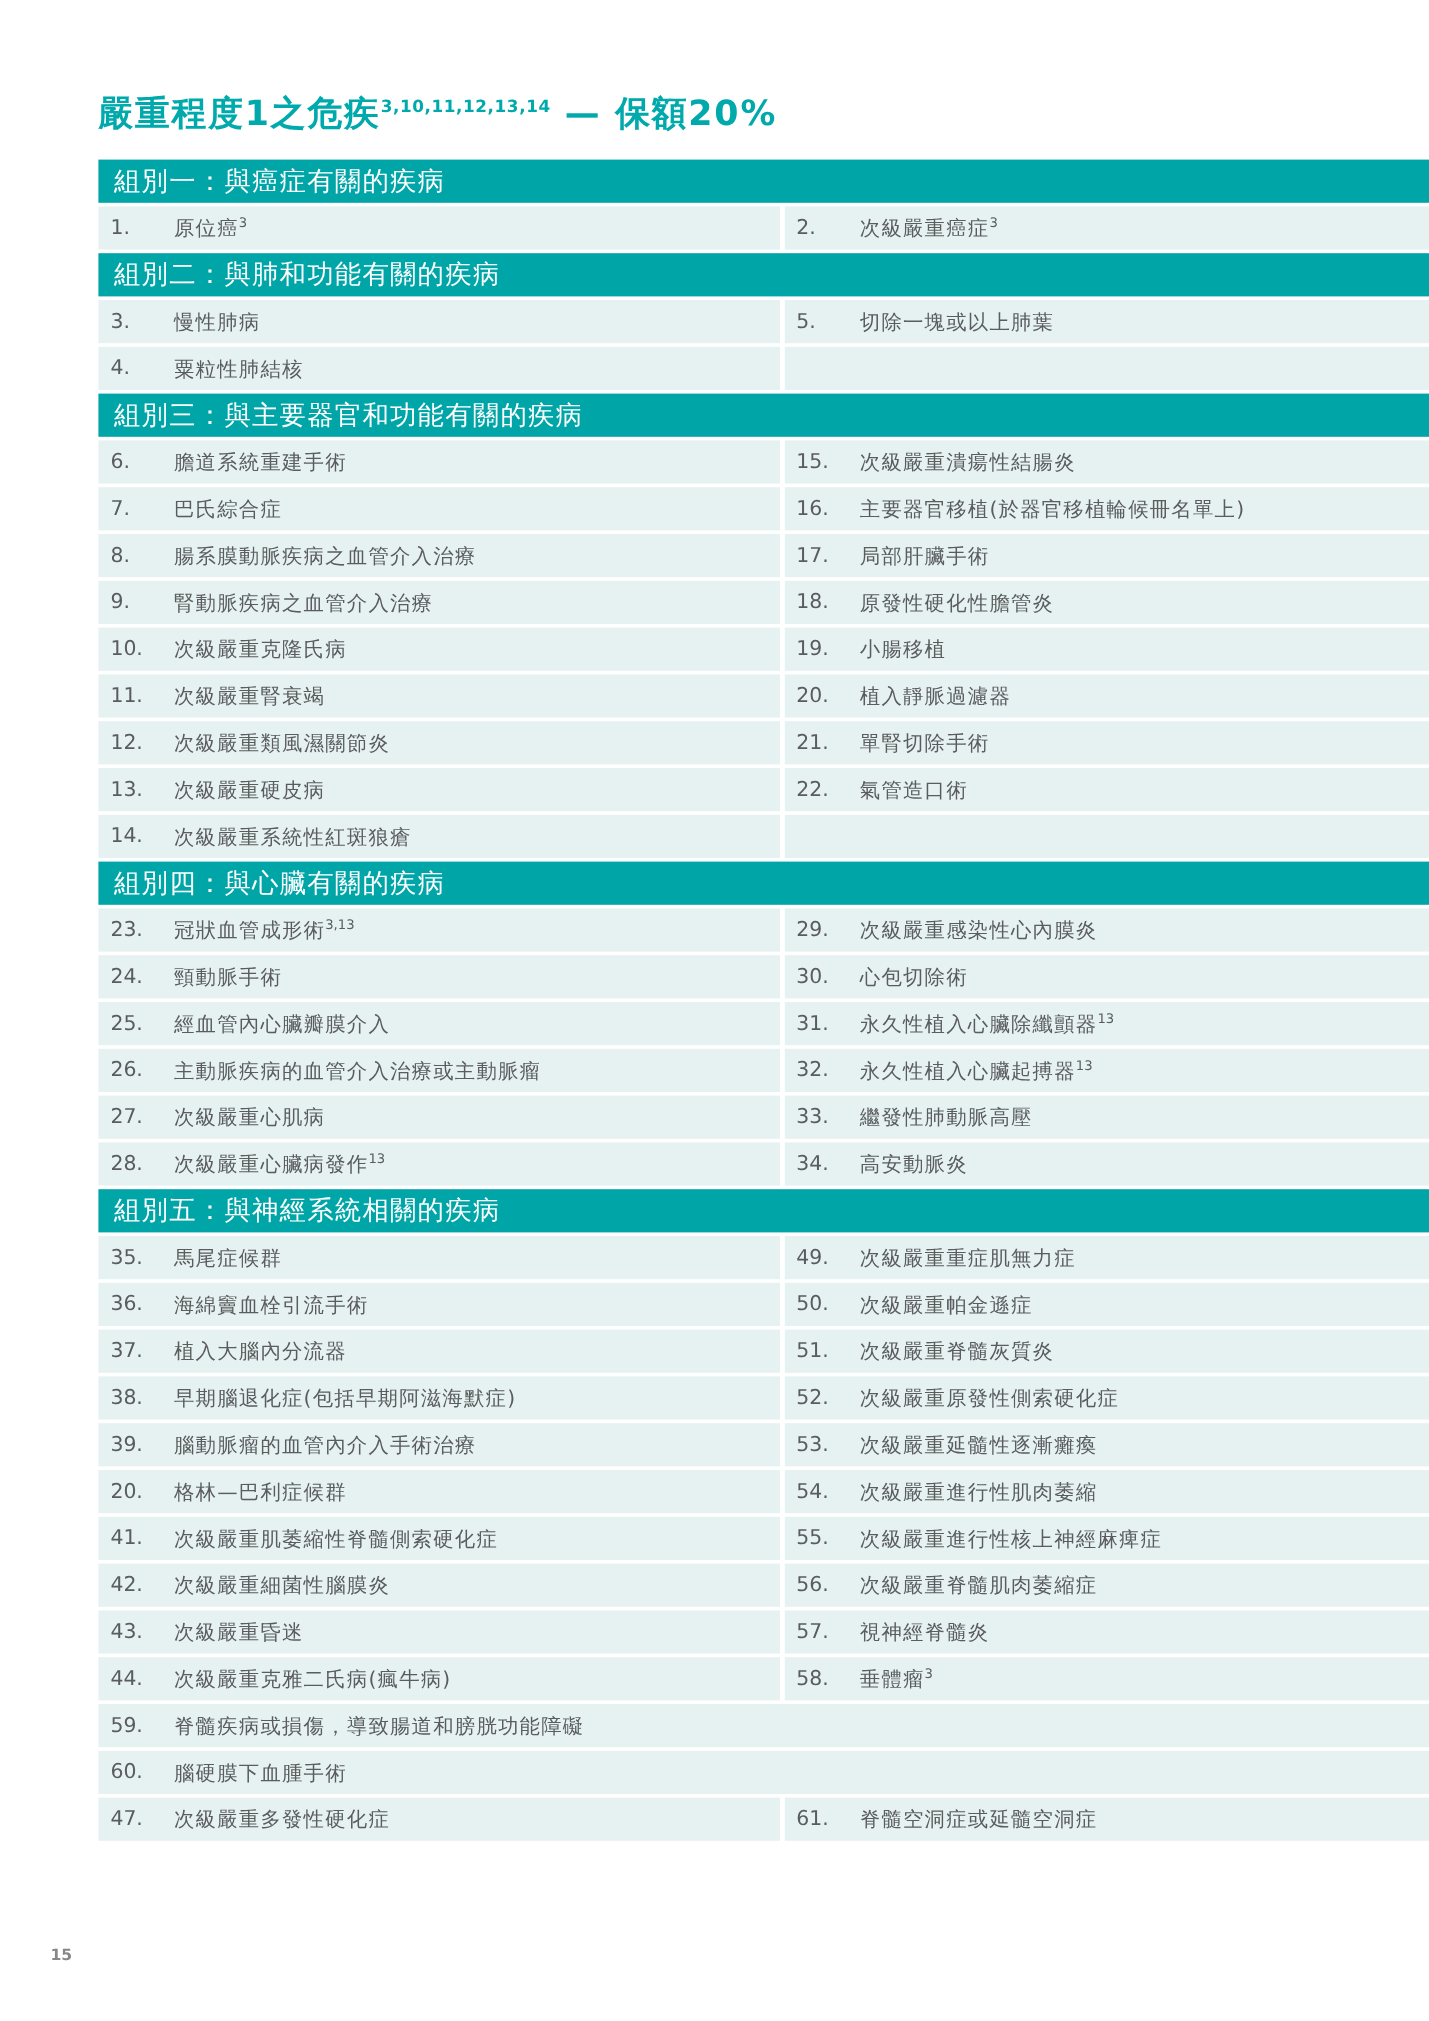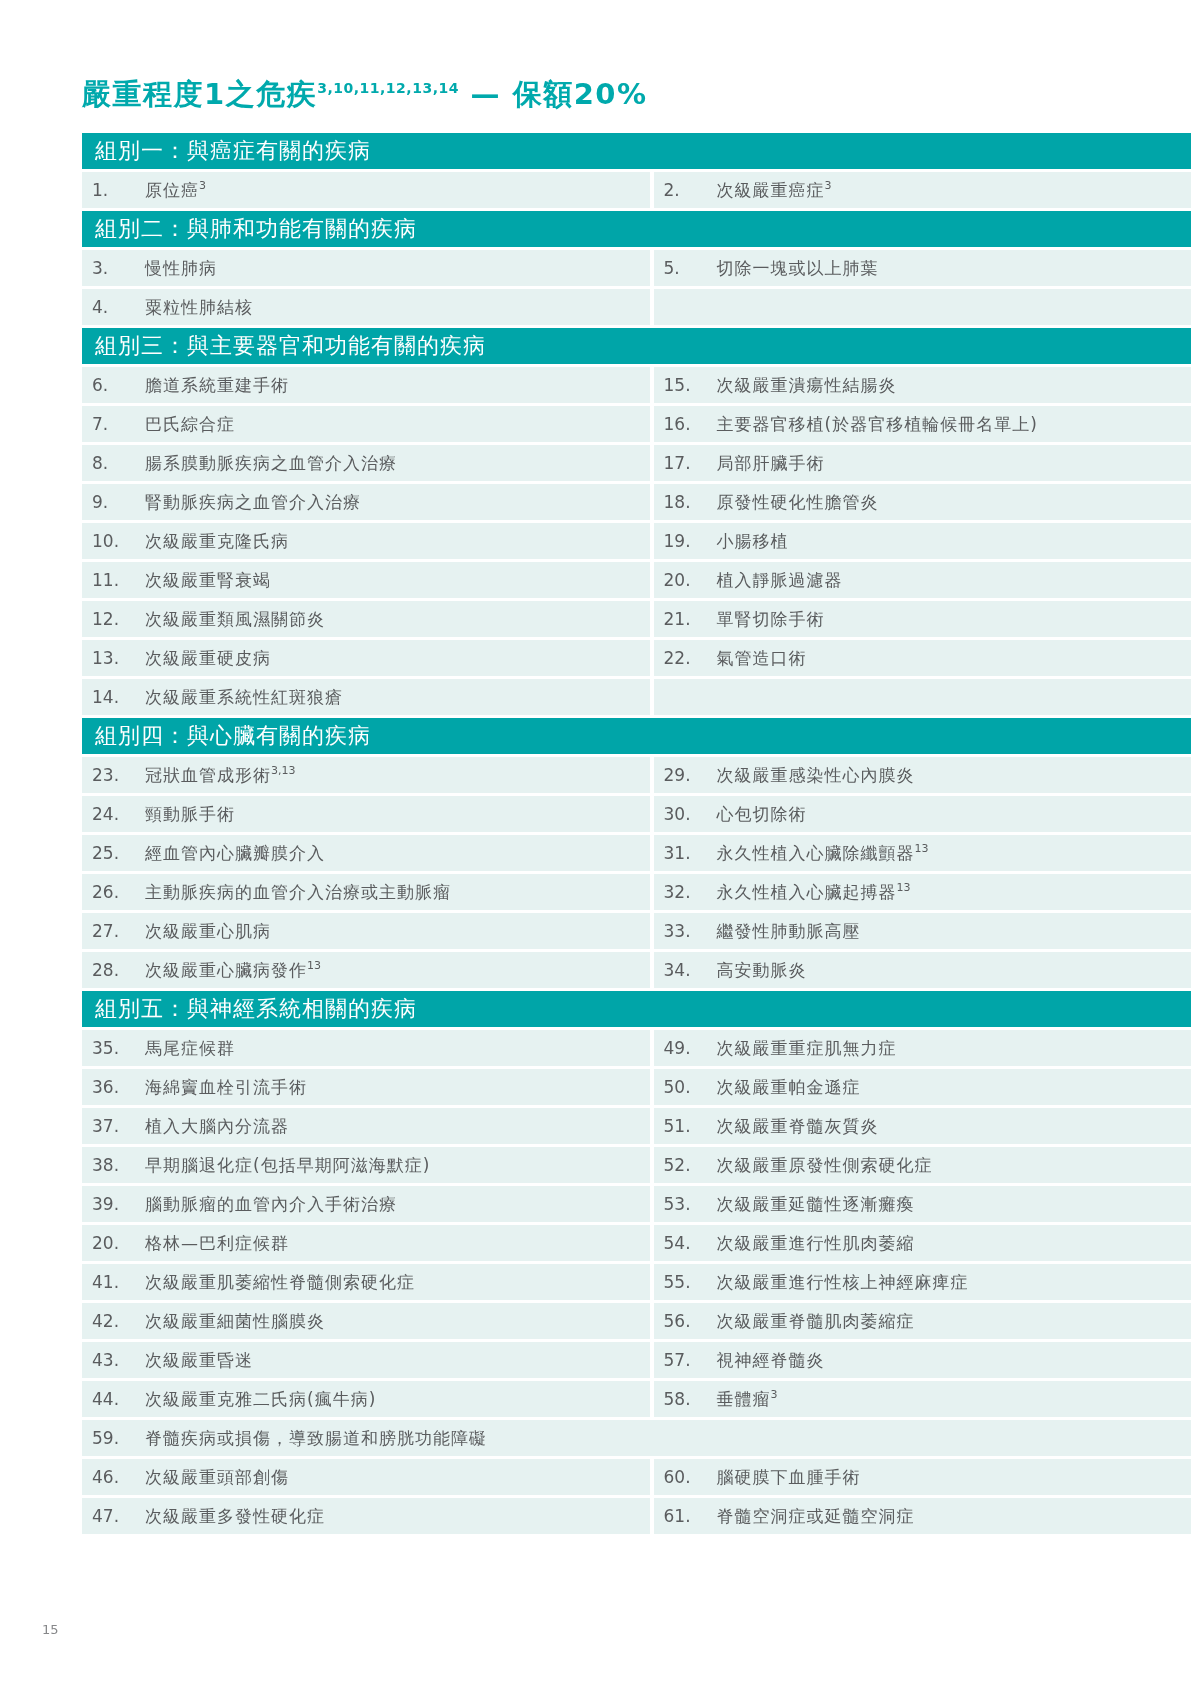--- a/index.html
+++ b/index.html
@@ -74,20 +74,21 @@
     letter-spacing: 0;
     vertical-align: super;
     line-height: 0;
   }
   .page-number {
     position: absolute;
     left: 42px;
     top: 1622px;
     font-size: 13px;
     color: #868789;
+    font-weight: bold;
   }
 </style>
 </head>
 <body>
 
 <div class="content">
   <h1 class="page-title"><span>嚴重程度1之危疾</span><sup>3,10,11,12,13,14</sup><span> — 保額20%</span></h1>
 
   <div class="illness-table">
 
@@ -371,24 +372,20 @@
         </div>
       </div>
       <div class="row">
         <div class="cell">
           <span class="num">59.</span>
           <span class="txt">脊髓疾病或損傷，導致腸道和膀胱功能障礙</span>
         </div>
       </div>
       <div class="row">
         <div class="cell">
-          <span class="num">46.</span>
-          <span class="txt">次級嚴重頭部創傷</span>
-        </div>
-        <div class="cell">
           <span class="num">60.</span>
           <span class="txt">腦硬膜下血腫手術</span>
         </div>
       </div>
       <div class="row">
         <div class="cell">
           <span class="num">47.</span>
           <span class="txt">次級嚴重多發性硬化症</span>
         </div>
         <div class="cell">

